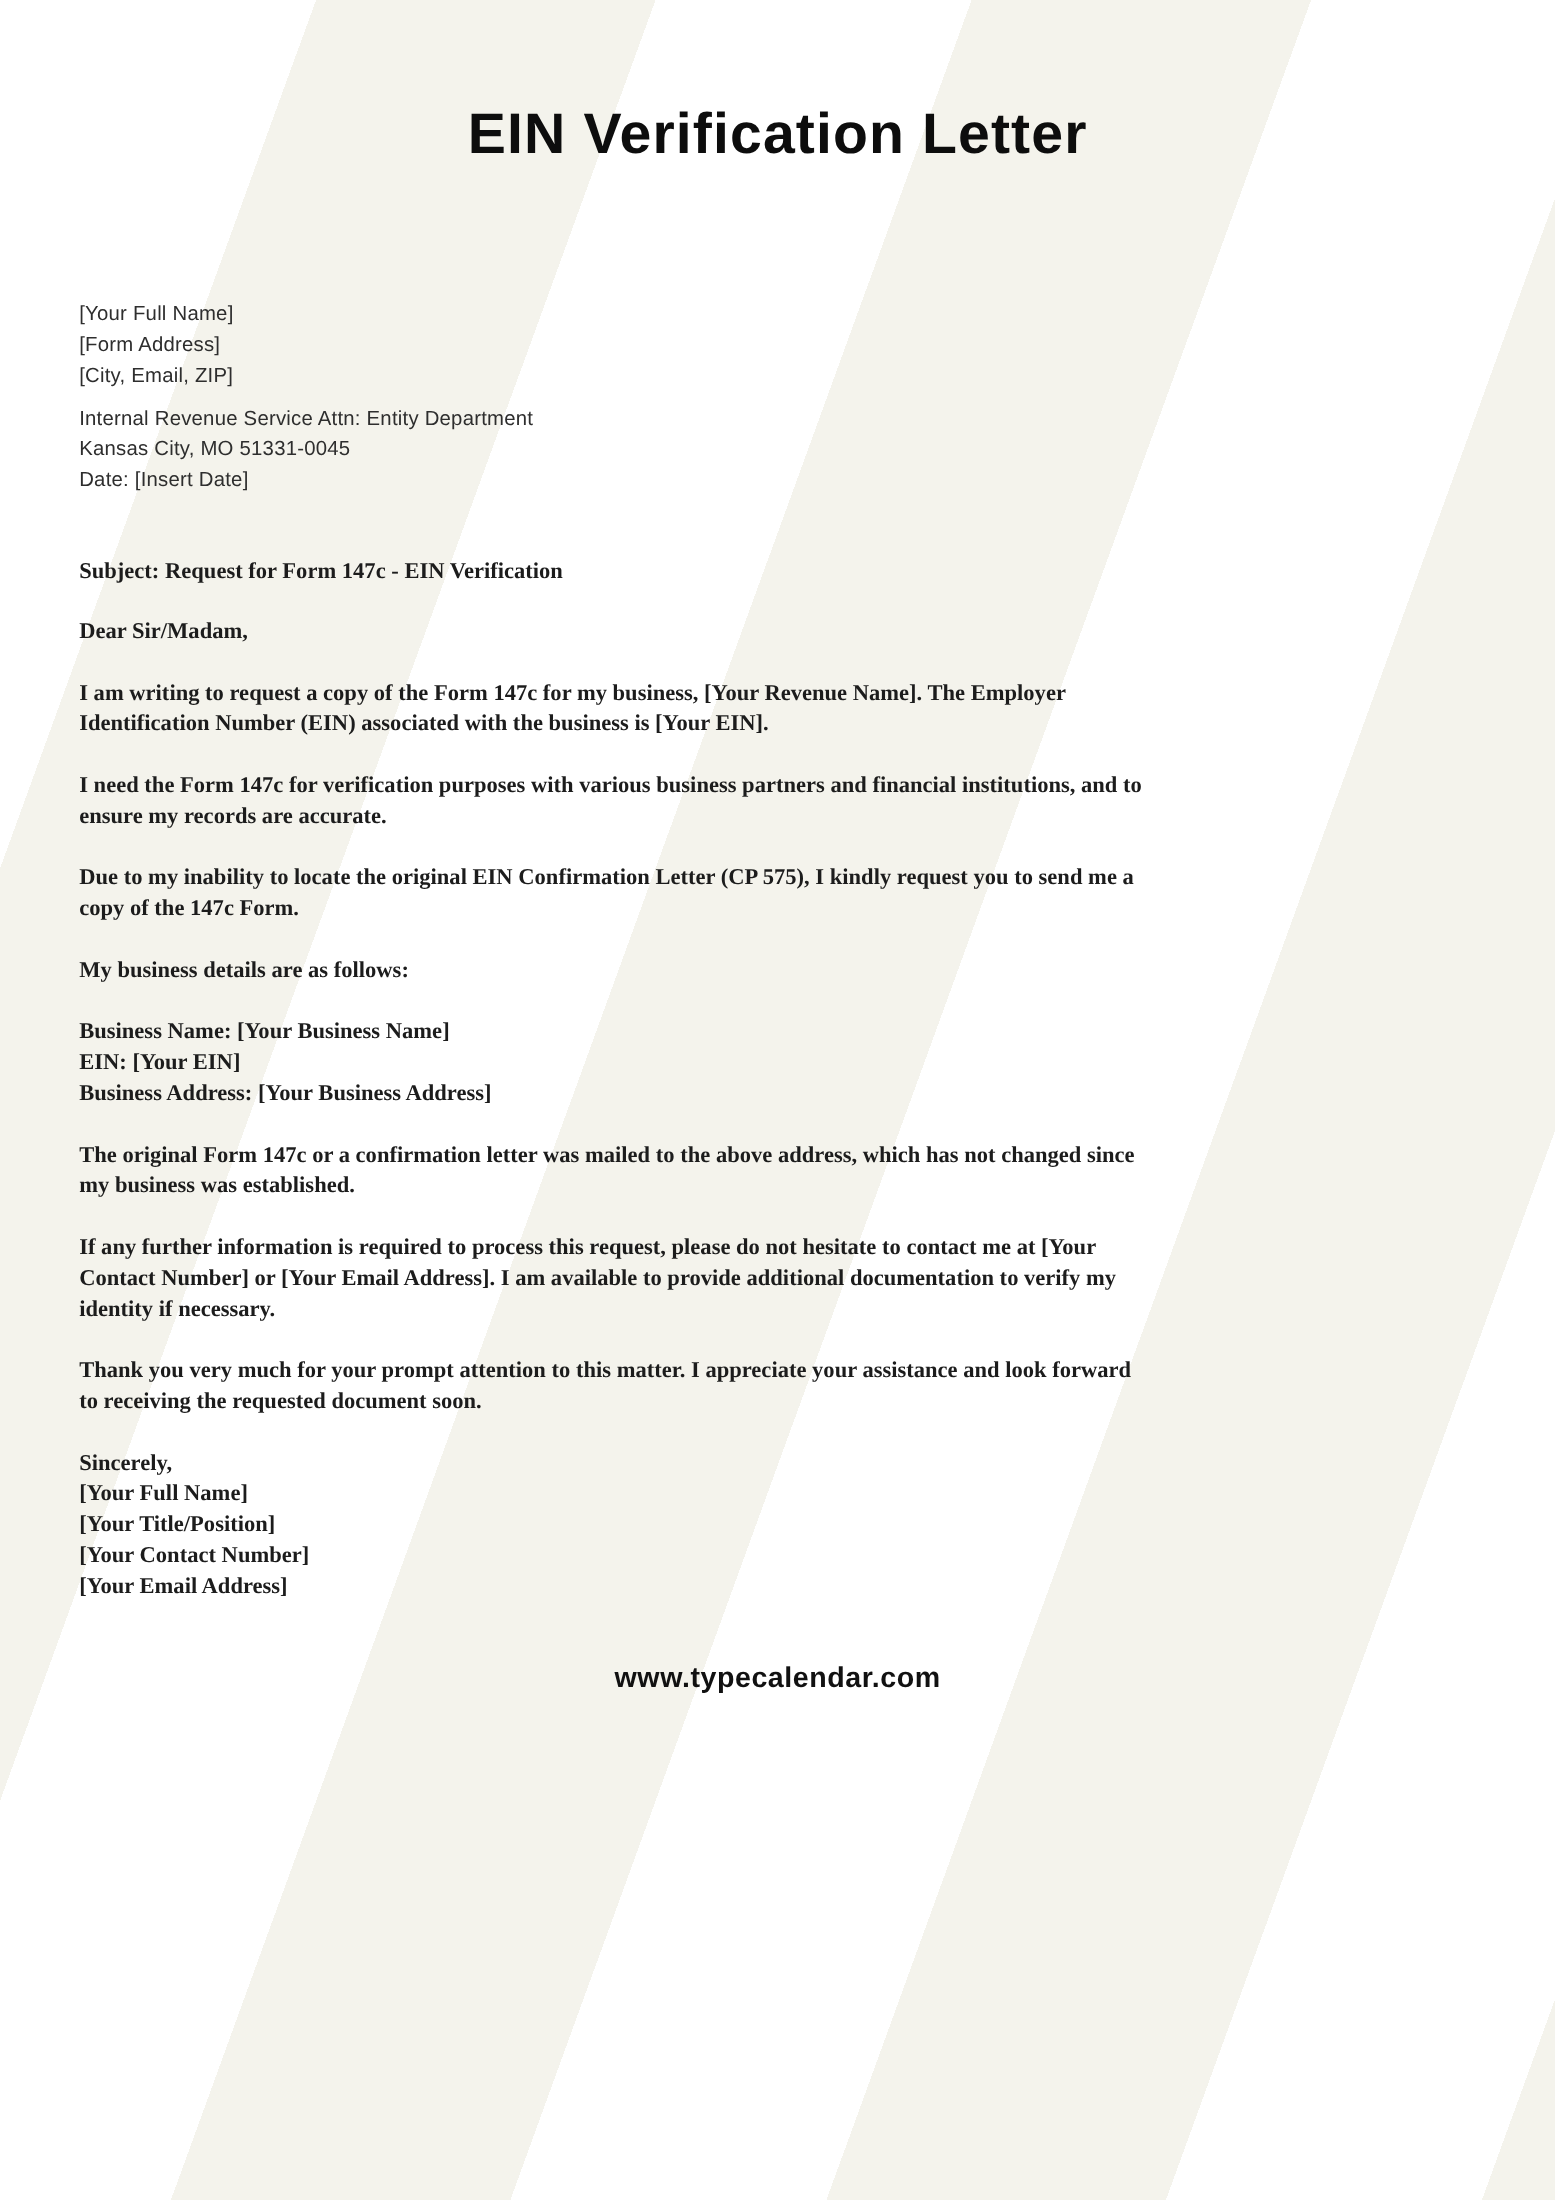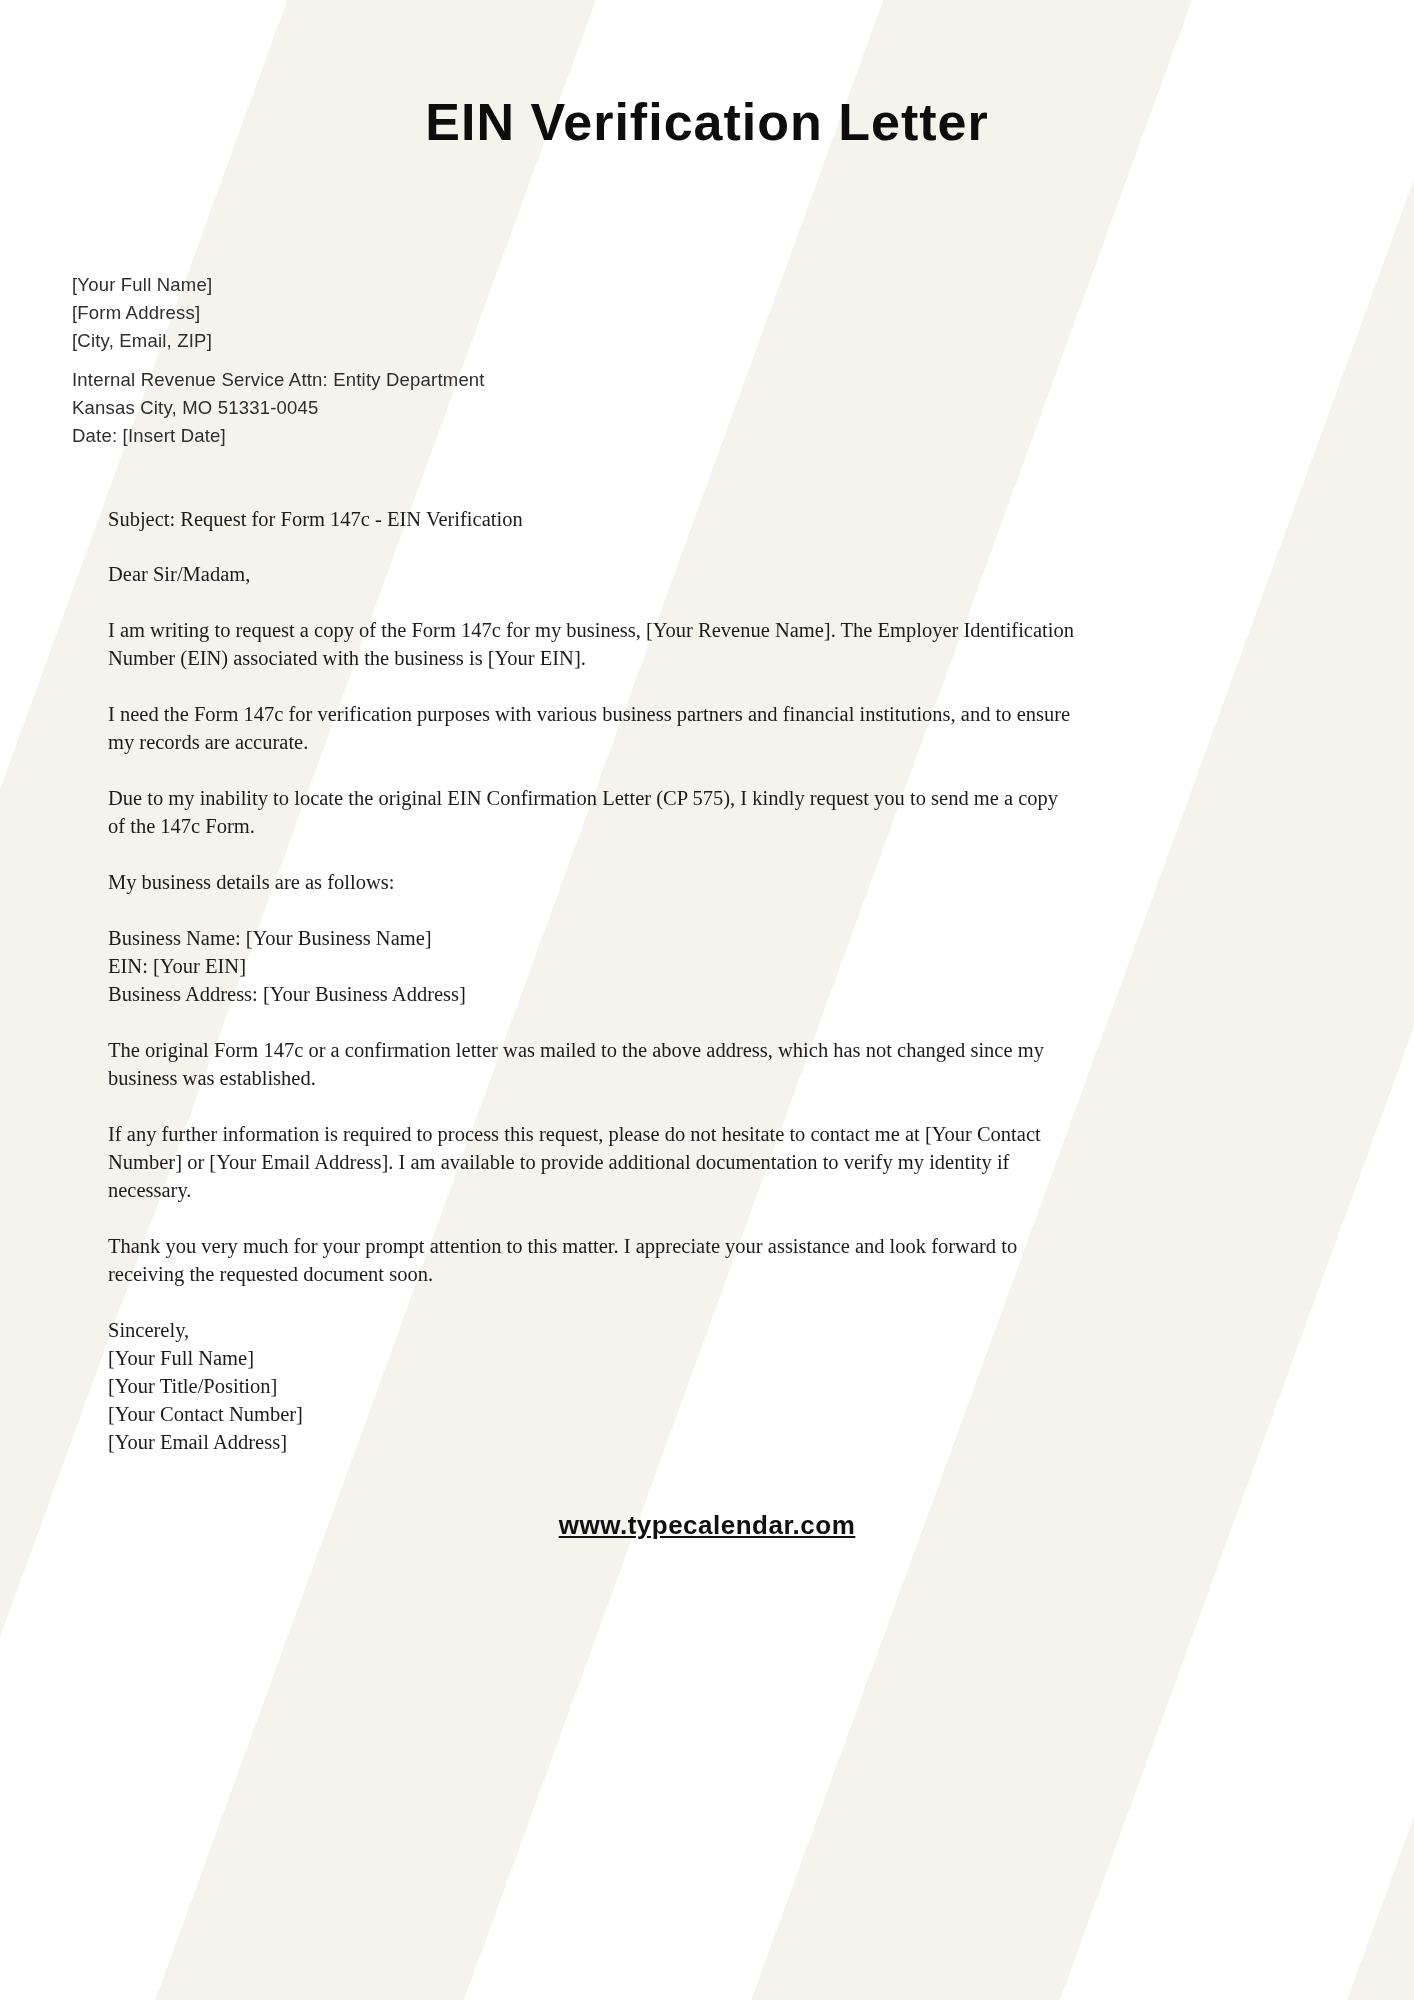--- a/index.html
+++ b/index.html
@@ -34,42 +34,42 @@
     margin-left: 72px;
     font-family: "Liberation Sans", sans-serif;
     font-size: 18.5px;
     line-height: 28px;
     color: #2e2e2e;
     letter-spacing: 0.2px;
   }
   .sender-block { margin-top: 112px; }
   .recipient-block { margin-top: 11px; }
   .letter-body {
-    margin-left: 108px;
+    margin-left: 72px;
     width: 968px;
     font-family: "Liberation Serif", serif;
     font-size: 20.5px;
     line-height: 28px;
     color: #1c1c1c;
+    font-weight: bold;
   }
   .letter-body .para { margin: 28px 0 0 0; }
   .letter-body .subject { margin-top: 55px; }
   .letter-body .salutation { margin-top: 27px; }
   .site-footer {
     position: absolute;
     top: 1510px;
     left: 0;
     right: 0;
     text-align: center;
     font-family: "Liberation Sans", sans-serif;
     font-weight: bold;
     font-size: 26px;
     letter-spacing: 0.5px;
     color: #111111;
-    text-decoration: underline;
   }
 </style>
 </head>
 <body>
 
 <div class="page">
 
   <h1 class="page-title">EIN Verification Letter</h1>
 
   <div class="sans-block sender-block">

